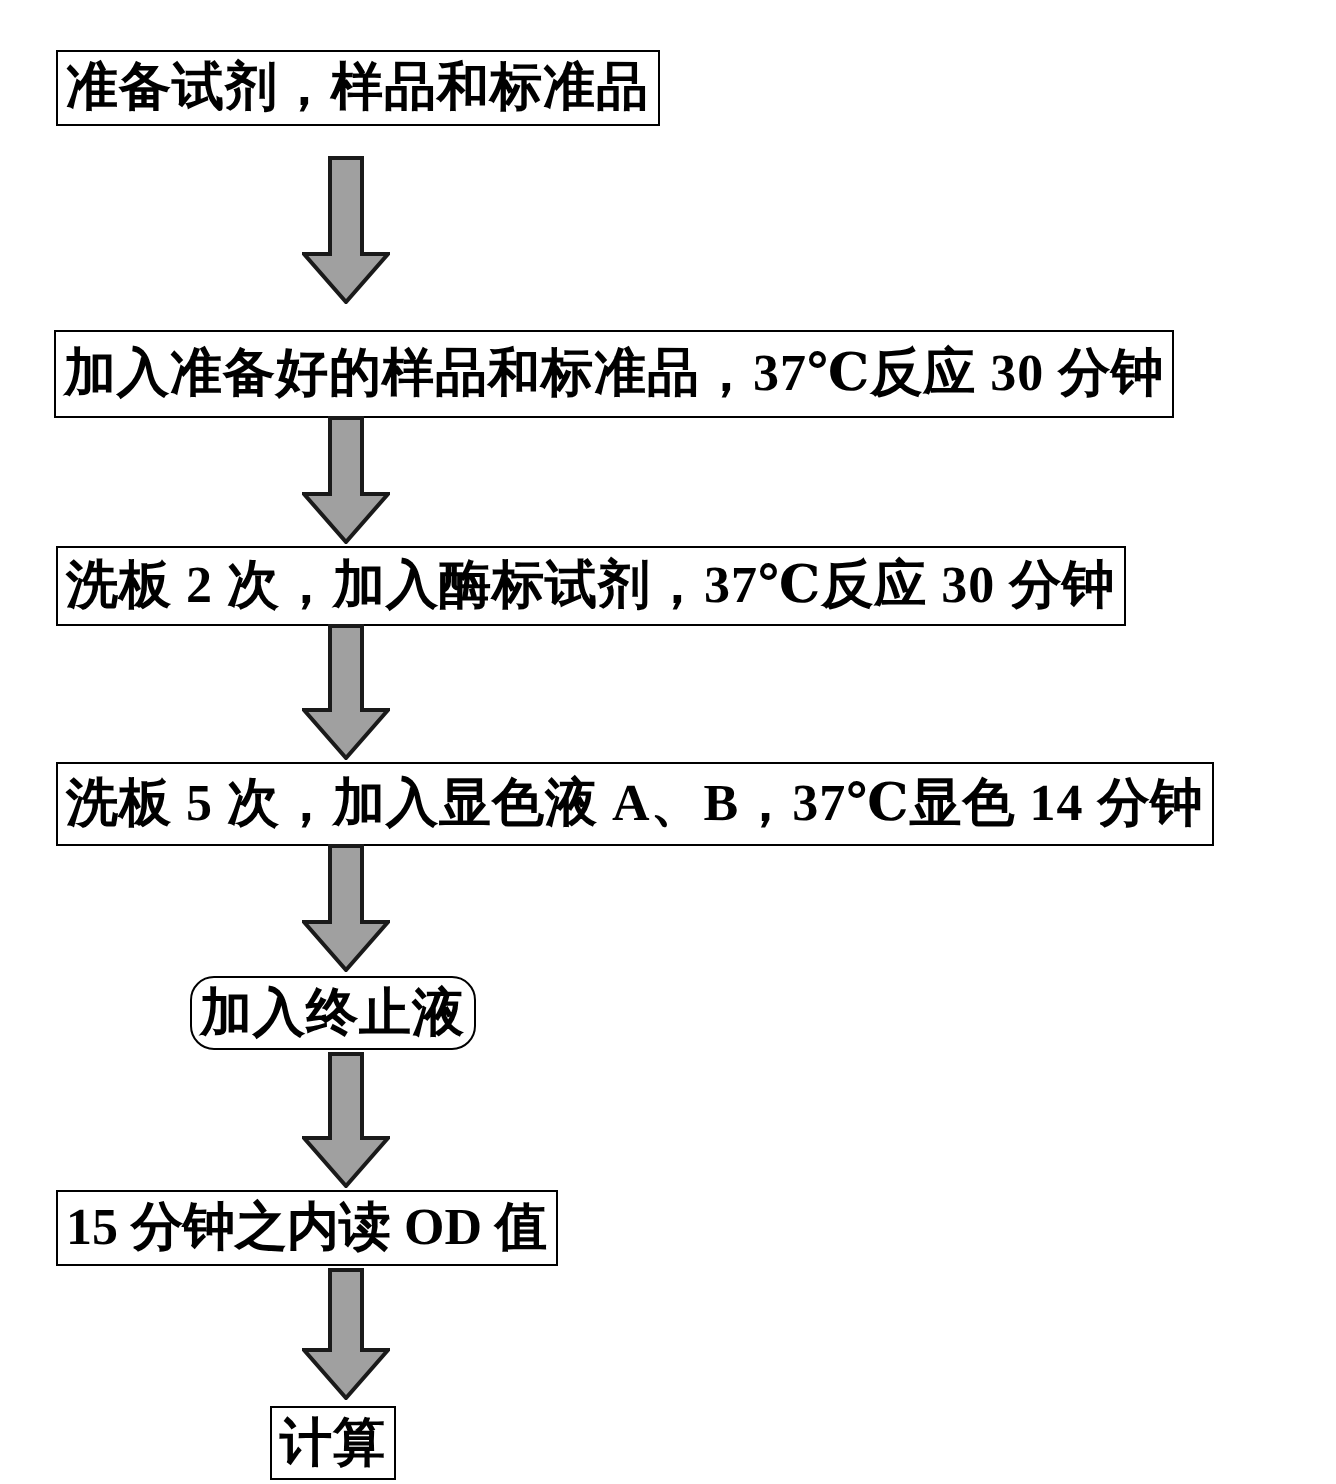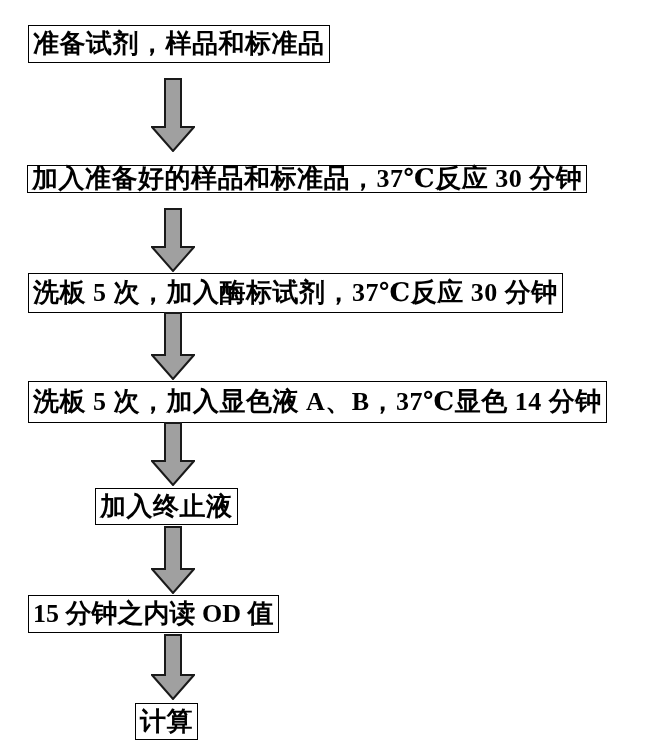--- a/index.html
+++ b/index.html
@@ -21,24 +21,24 @@
     color:var(--text);
     font-weight:bold;
     font-size:26px;
     line-height:1;
     padding:0 4px;
     white-space:nowrap;
     letter-spacing:0.5px;
   }
   
   .b1{left:28px;  top:25px;  height:38px;}
-  .b2{left:27px;  top:165px; height:28px;}
+  .b2{left:27px;  top:165px; height:44px;}
   .b3{left:28px;  top:273px; height:40px;}
   .b4{left:28px;  top:381px; height:42px;}
-  .b5{left:95px;  top:488px; height:37px;}
+  .b5{left:95px;  top:488px; height:37px;border-radius:12px;}
   .b6{left:28px;  top:595px; height:38px; letter-spacing:0;text-align:right;}
   .b7{left:135px; top:703px; height:37px;font-family:Liberation Serif, serif;}
   .arrow{position:absolute;left:151px;width:44px;}
   .a1{top:78px;  height:74px;}
   .a2{top:208px; height:64px;}
   .a3{top:312px; height:68px;}
   .a4{top:422px; height:64px;}
   .a5{top:526px; height:68px;}
   .a6{top:634px; height:66px;}
   .arrow svg{display:block;width:100%;height:100%;}
@@ -63,21 +63,21 @@
   </div>
 
   <div class="flow-box b2">加入准备好的样品和标准品，37℃反应 30 分钟</div>
 
   <div class="arrow a2">
     <svg viewBox="0 0 44 64" preserveAspectRatio="none" aria-hidden="true">
       <polygon points="14,1 30,1 30,39 43,39 22,63 1,39 14,39"></polygon>
     </svg>
   </div>
 
-  <div class="flow-box b3">洗板 5 次，加入酶标试剂，37℃反应 30 分钟</div>
+  <div class="flow-box b3">洗板 2 次，加入酶标试剂，37℃反应 30 分钟</div>
 
   <div class="arrow a3">
     <svg viewBox="0 0 44 68" preserveAspectRatio="none" aria-hidden="true">
       <polygon points="14,1 30,1 30,43 43,43 22,67 1,43 14,43"></polygon>
     </svg>
   </div>
 
   <div class="flow-box b4">洗板 5 次，加入显色液 A、B，37℃显色 14 分钟</div>
 
   <div class="arrow a4">

